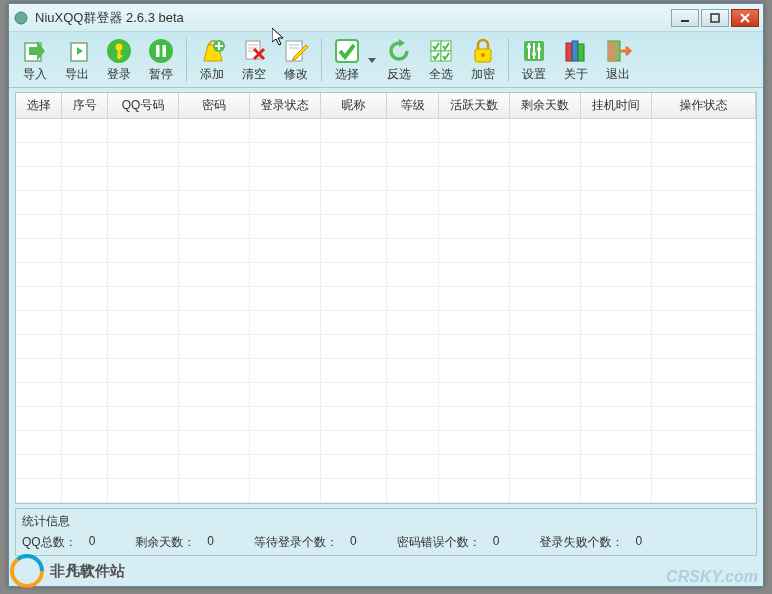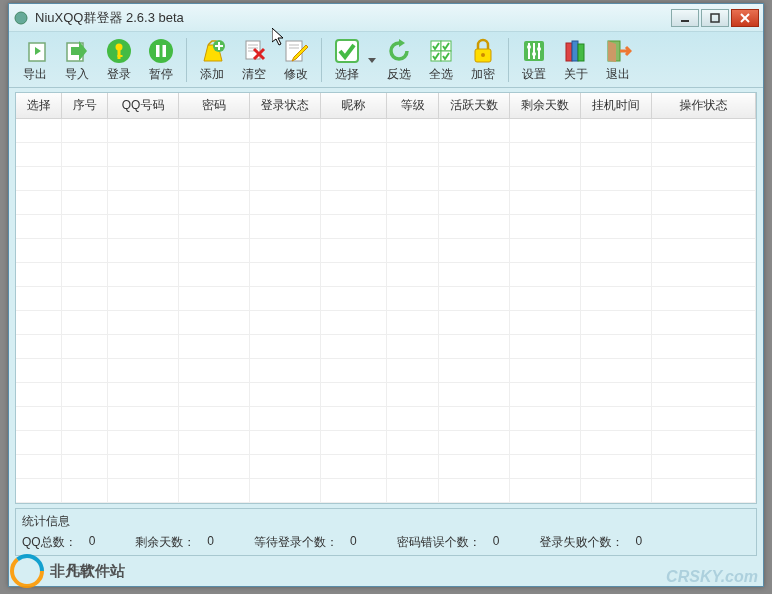--- a/index.html
+++ b/index.html
@@ -63,35 +63,35 @@
             <line x1="9" y1="1" x2="1" y2="9" stroke="#fff" stroke-width="2"></line>
           </svg>
         </div>
     </div>
   </div>
 
   <div class="toolbar">
     <div class="tb-btn">
         <span class="ico">
           <svg viewBox="0 0 28 28">
-            <rect x="8" y="6" width="16" height="18" fill="#fff" stroke="#7a7" stroke-width="1.5"></rect>
-            <path d="M18 14 L10 14 L10 10 L4 14 L10 18 L10 14" fill="#5b5" transform="scale(-1 1) translate(-24 0)"></path>
-          </svg>
-        </span>
-        <span class="lbl">导出</span>
-      </div>
-    <div class="tb-btn">
-        <span class="ico">
-          <svg viewBox="0 0 28 28">
             <rect x="4" y="6" width="16" height="18" fill="#fff" stroke="#7a7" stroke-width="1.5"></rect>
             <path d="M12 2 L22 10 L16 10 L16 18 L8 18 L8 10 L2 10 Z" fill="#5b5" transform="rotate(90 12 12) translate(2 -2)"></path>
             <path d="M2 14 L10 14 L10 10 L16 14 L10 18 L10 14" fill="#5b5"></path>
           </svg>
         </span>
         <span class="lbl">导入</span>
+      </div>
+    <div class="tb-btn">
+        <span class="ico">
+          <svg viewBox="0 0 28 28">
+            <rect x="8" y="6" width="16" height="18" fill="#fff" stroke="#7a7" stroke-width="1.5"></rect>
+            <path d="M18 14 L10 14 L10 10 L4 14 L10 18 L10 14" fill="#5b5" transform="scale(-1 1) translate(-24 0)"></path>
+          </svg>
+        </span>
+        <span class="lbl">导出</span>
       </div>
     <div class="tb-btn">
         <span class="ico">
           <svg viewBox="0 0 28 28">
             <circle cx="14" cy="14" r="12" fill="#4b4"></circle>
             <circle cx="14" cy="10" r="3.5" fill="#fd0"></circle>
             <rect x="12.5" y="12" width="3" height="10" fill="#fd0"></rect>
             <rect x="12.5" y="18" width="5" height="2" fill="#fd0"></rect>
           </svg>
         </span>

